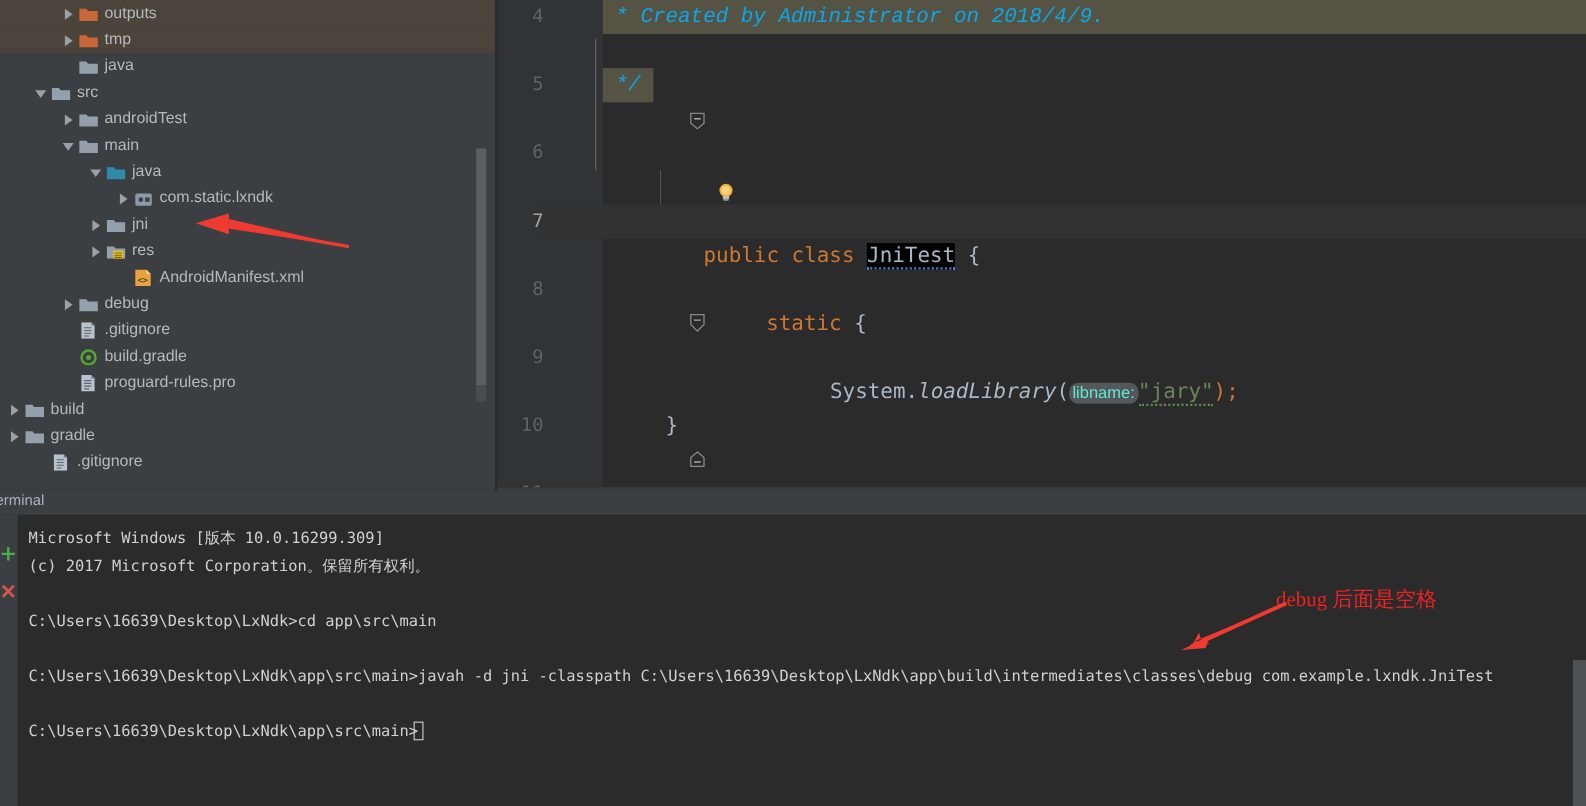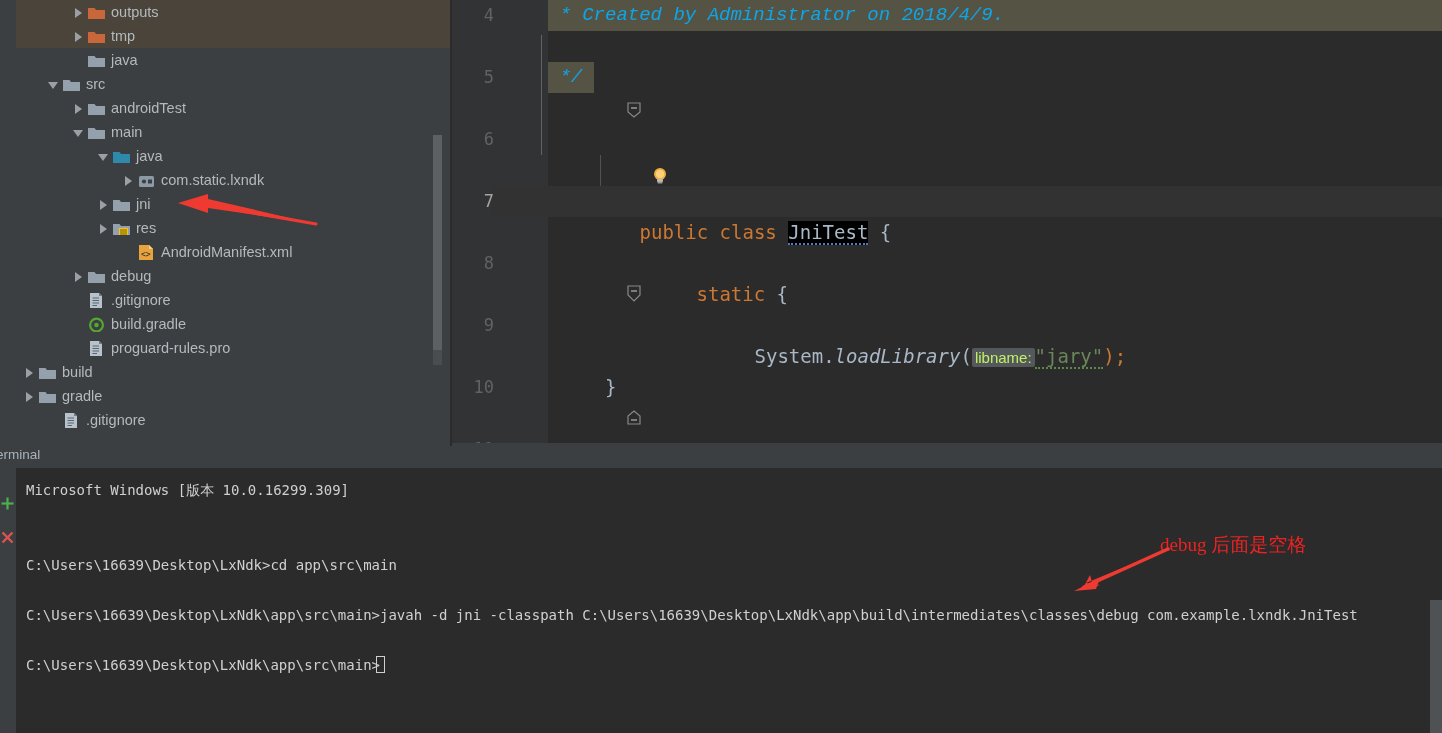--- a/index.html
+++ b/index.html
@@ -8,21 +8,21 @@
     width: 1442px; height: 733px;
     background: #3c3f41;
     font-family: "Liberation Sans", sans-serif;
     overflow: hidden;
   }
   #root { position: relative; width: 1442px; height: 733px; }
 
   
   #tree-panel {
     position: absolute; left: 0; top: 0; width: 452px; height: 446px;
-    background: #3c3f41; overflow: hidden; padding-left: 16px;
+    background: #3c3f41; overflow: hidden;
   }
   .tree-row {
     position: relative; height: 24px; line-height: 24px;
     white-space: nowrap; font-size: 14.5px; color: #b4b9bd;
     display: flex; align-items: center;
   }
   .tree-row.excluded { background: #4b443a; }
   .arrow {
     width: 11px; height: 11px; margin-right: 4px; flex: 0 0 auto;
     position: relative;
@@ -80,22 +80,22 @@
 
   .hl-comment-bg { background: #555444; }
   .hl-caret-row { background: #323232; }
 
   .c-comment { color: #0ea5e9; font-style: italic; font-family: Liberation Mono, monospace; }
   .c-keyword { color: #cc7832; }
   .c-plain   { color: #a9b7c6; }
   .c-string  { color: #6a8759; }
   .c-method-italic { color: #a9b7c6; font-style: italic; }
   .c-hint {
-    background: #55585a; color: #bef264; font-size: 15px;
-    padding: 1px 3px; border-radius: 2px; font-family:"Liberation Sans",sans-serif;
+    background: #55585a; color: #5eead4; font-size: 15px;
+    padding: 1px 3px; border-radius: 8px; font-family:"Liberation Sans",sans-serif;
   }
   .sel-ident {
     background: #000000; color: #a9b7c6;
     border-bottom: 2px dotted #4e7cc4;
   }
   .wavy-green { border-bottom: 2px dotted #5a8a4a; }
 
   .bulb {
     position: absolute; left: 108px; top: 7px; width: 16px; height: 17px;
   }
@@ -477,20 +477,21 @@
       <div id="term-close">
         <svg width="15" height="15" viewBox="0 0 15 15">
           <line x1="2.5" y1="2.5" x2="12.5" y2="12.5" stroke="#d9534f" stroke-width="2.4"></line>
           <line x1="12.5" y1="2.5" x2="2.5" y2="12.5" stroke="#d9534f" stroke-width="2.4"></line>
         </svg>
       </div>
     </div>
 
     <div id="terminal-body">
       <div class="term-line" style="top:10px;">Microsoft Windows [版本 10.0.16299.309]</div>
+      <div class="term-line" style="top:35px;">(c) 2017 Microsoft Corporation。保留所有权利。</div>
       <div class="term-line" style="top:85px;">C:\Users\16639\Desktop\LxNdk&gt;cd app\src\main</div>
       <div class="term-line" style="top:135px;">C:\Users\16639\Desktop\LxNdk\app\src\main&gt;javah -d jni -classpath C:\Users\16639\Desktop\LxNdk\app\build\intermediates\classes\debug com.example.lxndk.JniTest</div>
       <div class="term-line" style="top:185px;">C:\Users\16639\Desktop\LxNdk\app\src\main&gt;</div>
       <div id="term-cursor" style="left:360px;top:188px;"></div>
     </div>
 
     <div id="term-scroll-thumb" style="top:154px;right:0;height:133px;"></div>
   </div>
 
   <div id="anno-text">debug 后面是空格</div>

